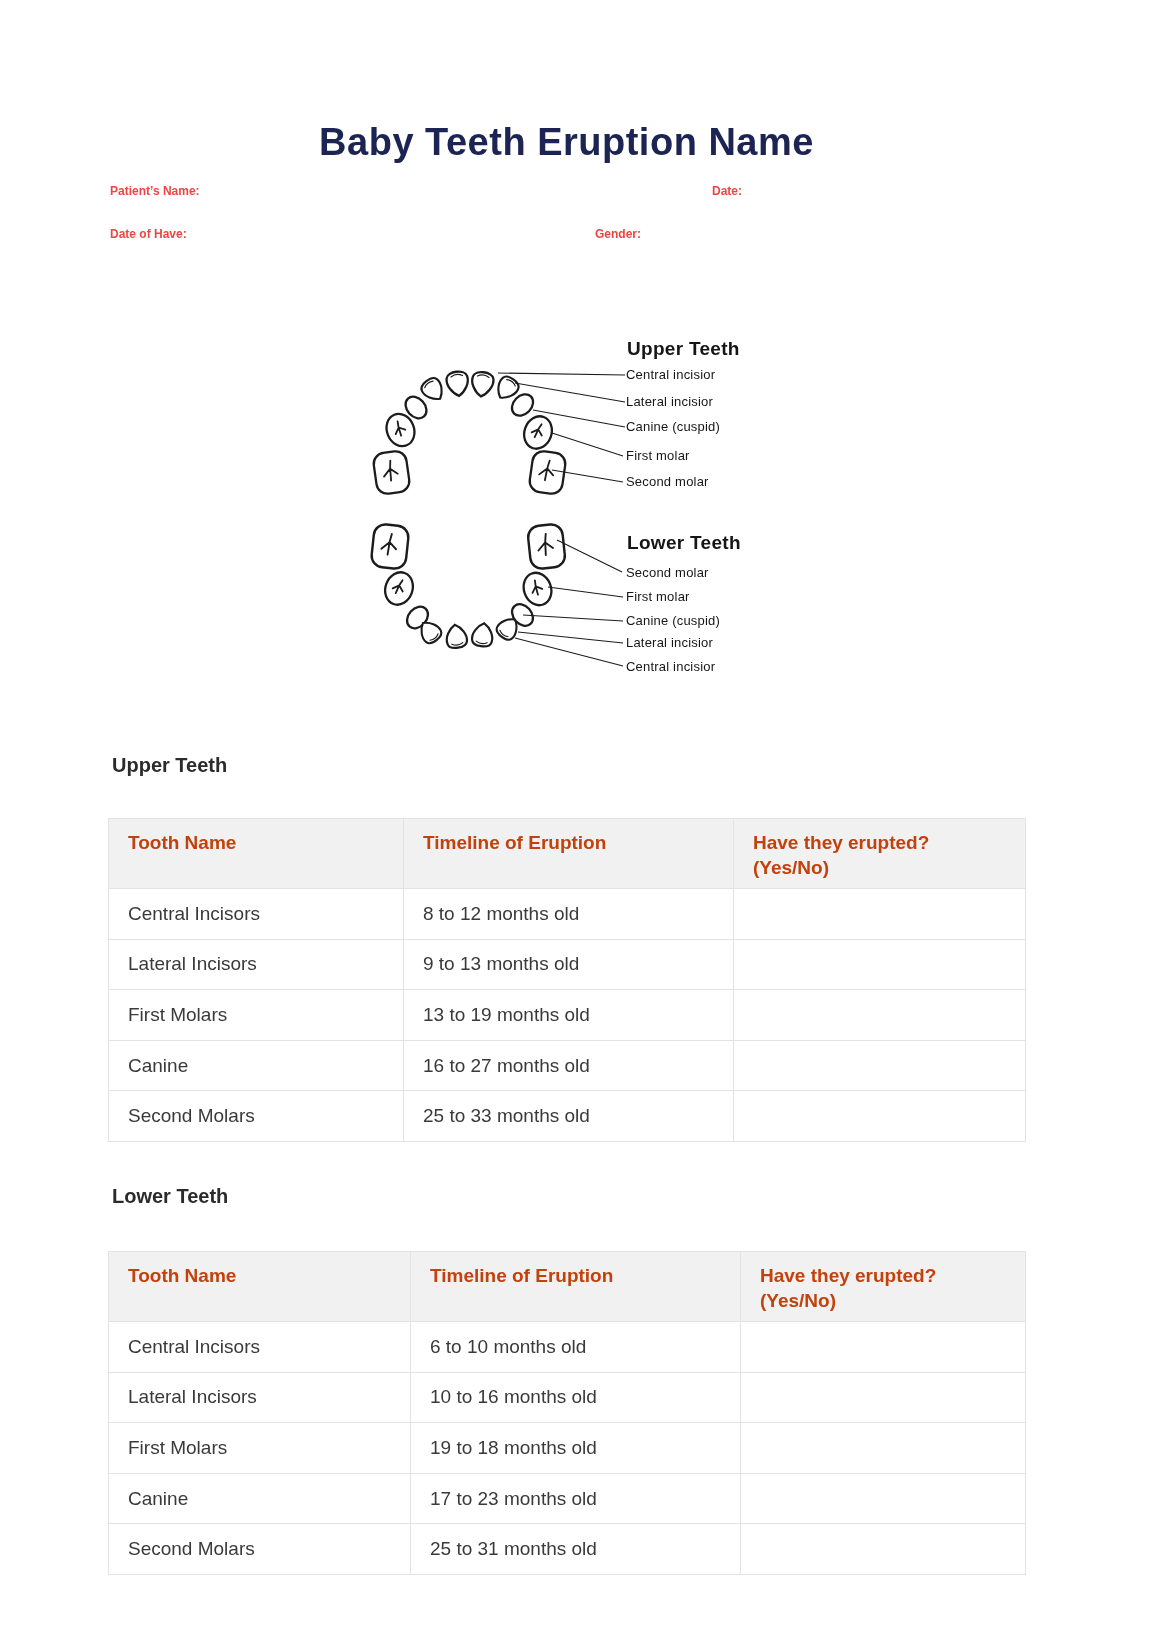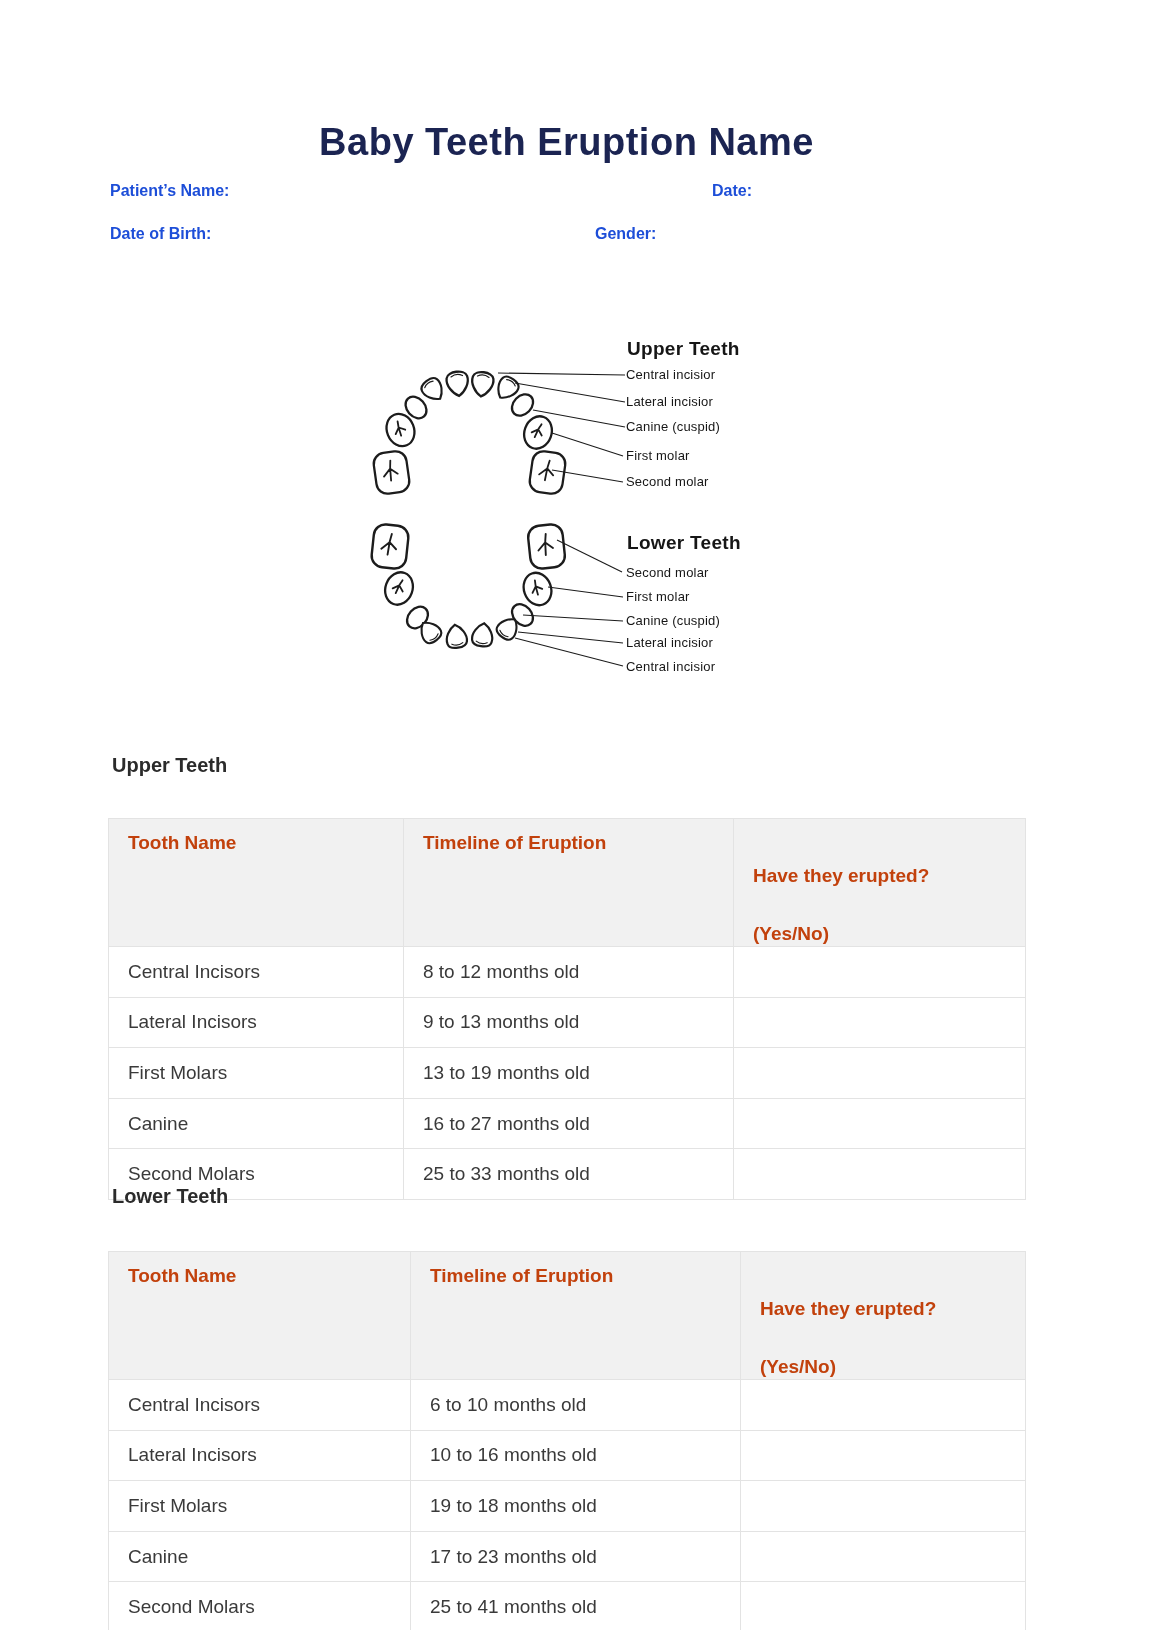--- a/index.html
+++ b/index.html
@@ -10,21 +10,21 @@
     overflow: hidden;
   }
   .title {
     position: absolute; left: 108px; top: 96px; width: 917px;
     text-align: center;
     font-size: 38px; font-weight: bold; color: #1b2452;
     letter-spacing: 0.5px;
   }
   .info-label {
     position: absolute;
-    font-size: 16px; font-weight: bold; color: #1d4ed8;
+    font-size: 12px; font-weight: bold; color: #ef4444;
     line-height: 24px;
   }
   .pos-pname  { left: 110px; top: 179px; }
   .pos-date   { left: 712px; top: 179px; }
   .pos-dob    { left: 110px; top: 222px; }
   .pos-gender { left: 595px; top: 222px; }
 
   .diagram { position: absolute; left: 330px; top: 310px; width: 430px; height: 370px; }
   .diagram .outline { fill: #ffffff; stroke: #1c1c1c; stroke-width: 2.3; }
   .diagram .ridge { fill: none; stroke: #1c1c1c; stroke-width: 1.2; stroke-linecap: round; }
@@ -64,30 +64,30 @@
     font-size: 19px; font-weight: bold; color: #c2410c;
     line-height: 25px;
   }
   table.tbl td {
     height: 50.6px;
     vertical-align: middle;
     padding: 0 14px 0 19px;
     font-size: 19px; color: #3a3a3a; margin-top: 12px;
   }
   .t-lower td { height: 50.4px; }
-  .blk { display: block; margin-top: 33px; }
+  .blk { display: block; }
 </style>
 </head>
 <body>
 
 <h1 class="title">Baby Teeth Eruption Name</h1>
 
 <div class="info-label pos-pname">Patient’s Name:</div>
 <div class="info-label pos-date">Date:</div>
-<div class="info-label pos-dob">Date of Birth:</div>
+<div class="info-label pos-dob">Date of Have:</div>
 <div class="info-label pos-gender">Gender:</div>
 
 <svg class="diagram" viewBox="0 0 430 370" xmlns="http://www.w3.org/2000/svg">
   <defs>
     <g id="incisor">
       <path class="outline" d="M 0 13.5 C -6.5 10 -12 1.5 -10.3 -5.5 C -8.6 -12.6 8.6 -12.6 10.3 -5.5 C 12 1.5 6.5 10 0 13.5 Z"></path>
       <path class="ridge" d="M -5.8 -6.3 Q 0 -9.8 5.8 -6.3"></path>
     </g>
     <g id="canine">
       <ellipse class="outline" rx="9" ry="12"></ellipse>
@@ -239,17 +239,17 @@
       <td>19 to 18 months old</td>
       <td></td>
     </tr>
     <tr>
       <td>Canine</td>
       <td>17 to 23 months old</td>
       <td></td>
     </tr>
     <tr>
       <td>Second Molars</td>
-      <td>25 to 41 months old</td>
+      <td>25 to 31 months old</td>
       <td></td>
     </tr>
   </tbody>
 </table>
 
 </body></html>

